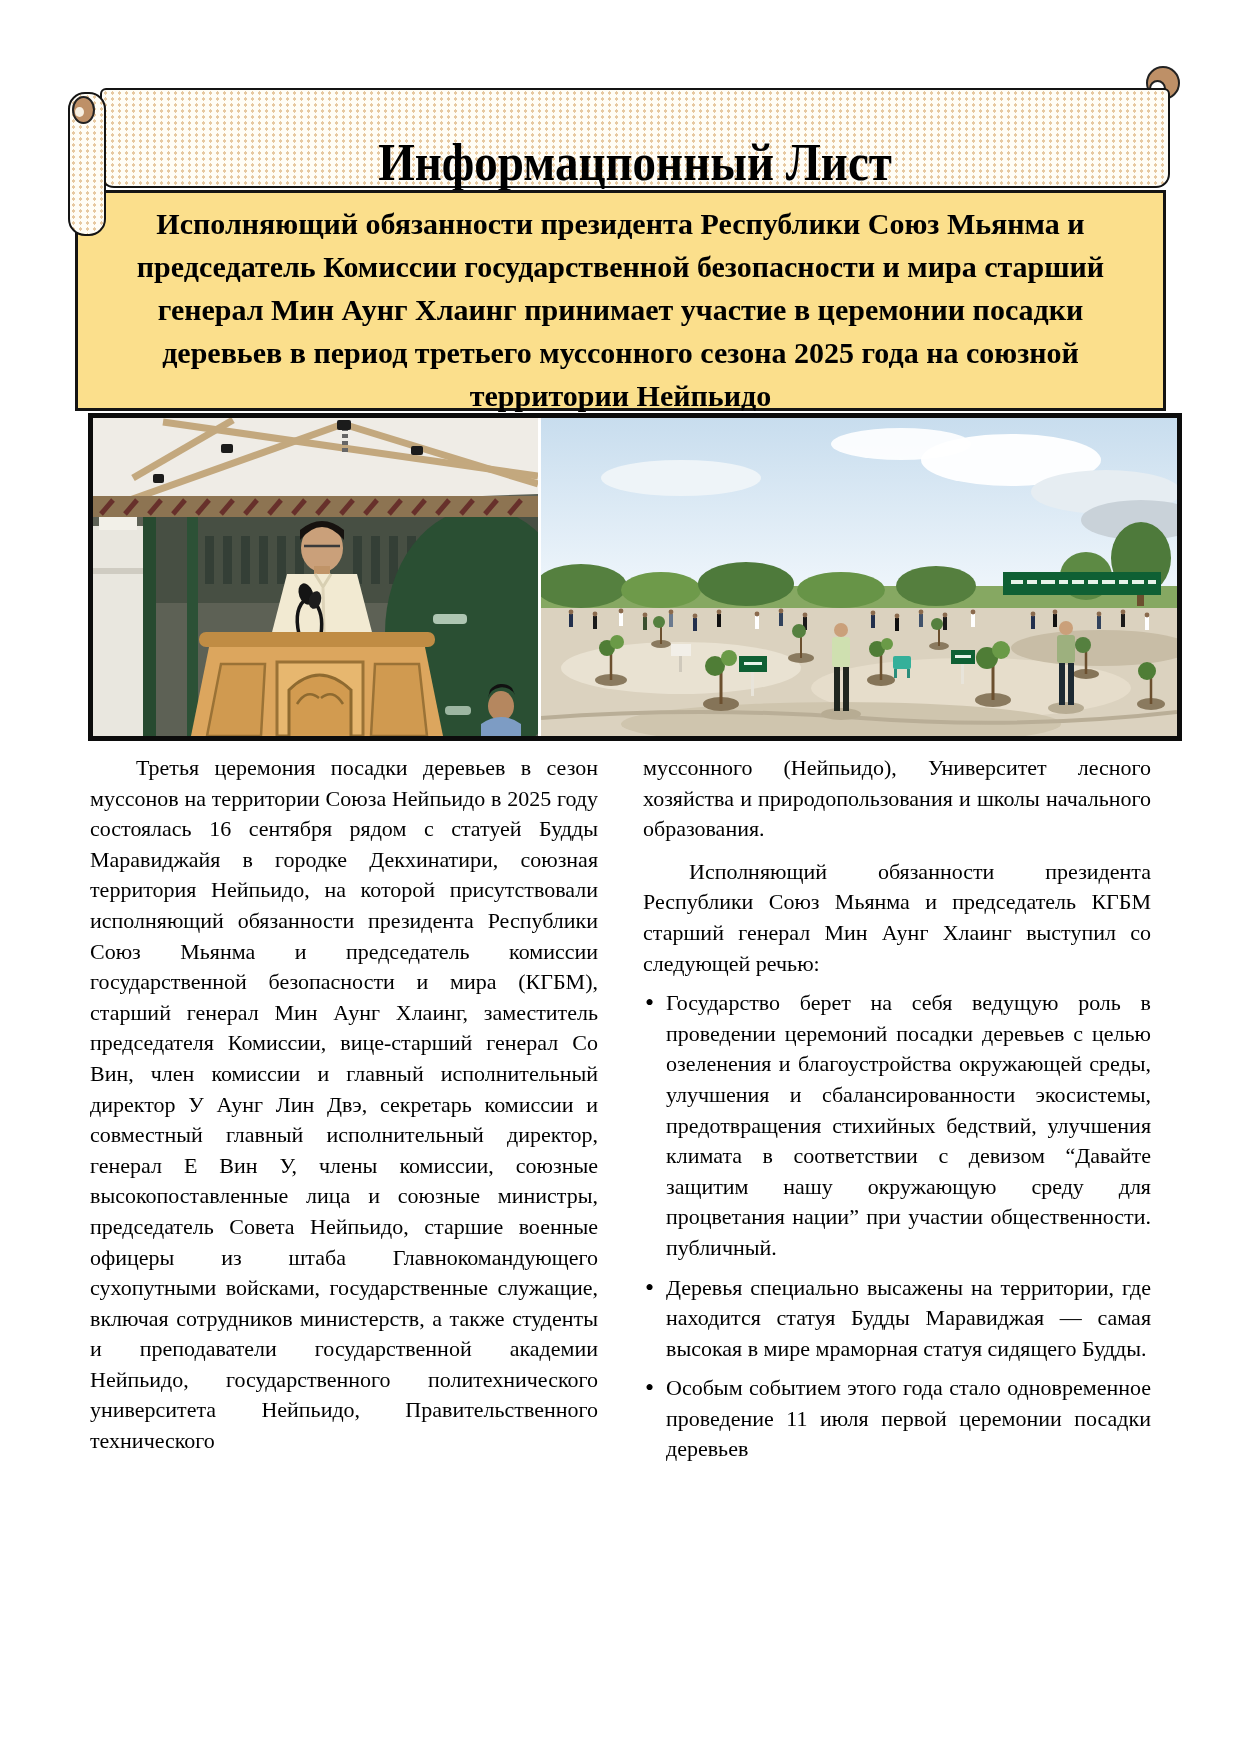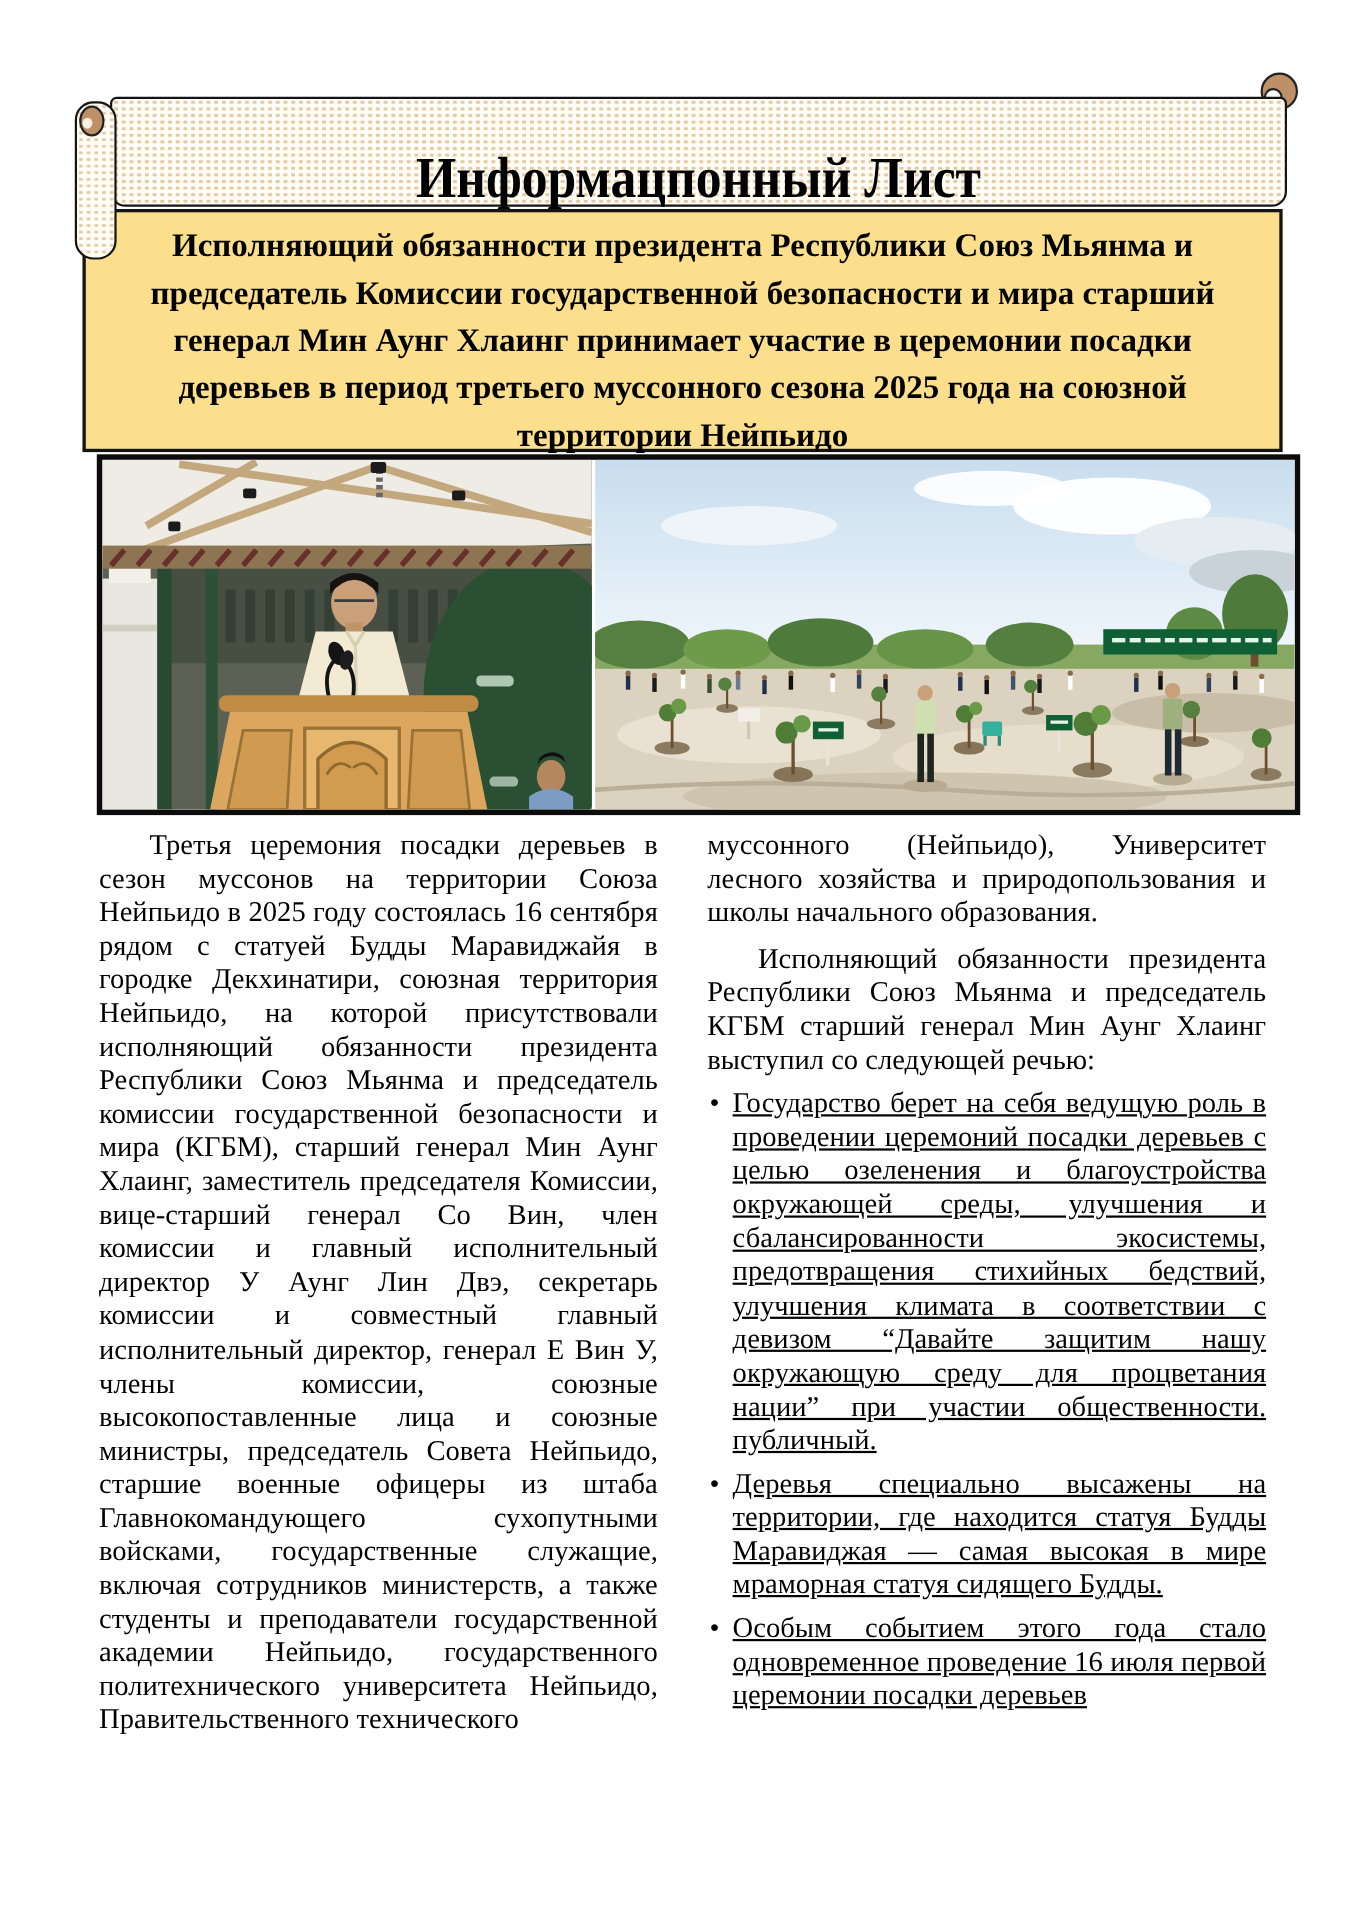--- a/index.html
+++ b/index.html
@@ -57,27 +57,27 @@
   .photo-strip{
     position:absolute;left:88px;top:413px;width:1094px;height:328px;
     box-sizing:border-box;border:5px solid #0c0c0c;background:#ffffff;
     display:flex;gap:3px;
   }
   .photo-strip svg{display:block;height:318px;}
   
   .columns{
     position:absolute;left:90px;top:753px;width:1061px;
     display:flex;gap:45px;
-    font-size:26px;line-height:30.6px;text-align:justify;
+    font-size:22px;line-height:30.6px;text-align:justify;
   }
   .col{width:508px;}
   .col p{margin:0;}
   .indent{text-indent:46px;}
   .col .p2{margin-top:12px;}
-  ul.speech{list-style:none;margin:8px 0 4px 0;padding:0;text-decoration:underline;}
+  ul.speech{list-style:none;margin:8px 0 4px 0;padding:0;}
   ul.speech li{
     position:relative;padding-left:23px;margin-top:9px;text-align:justify;
   }
   ul.speech li::before{
     content:"\2022";position:absolute;left:2px;top:0;font-size:26px;
   }
 </style>
 </head>
 <body>
 
@@ -352,16 +352,16 @@
 <div class="columns">
   <div class="col">
     <p class="indent">Третья церемония посадки деревьев в сезон муссонов на территории Союза Нейпьидо в 2025 году состоялась 16 сентября рядом с статуей Будды Маравиджайя в городке Декхинатири, союзная территория Нейпьидо, на которой присутствовали исполняющий обязанности президента Республики Союз Мьянма и председатель комиссии государственной безопасности и мира (КГБМ), старший генерал Мин Аунг Хлаинг, заместитель председателя Комиссии, вице-старший генерал Со Вин, член комиссии и главный исполнительный директор У Аунг Лин Двэ, секретарь комиссии и совместный главный исполнительный директор, генерал Е Вин У, члены комиссии, союзные высокопоставленные лица и союзные министры, председатель Совета Нейпьидо, старшие военные офицеры из штаба Главнокомандующего сухопутными войсками, государственные служащие, включая сотрудников министерств, а также студенты и преподаватели государственной академии Нейпьидо, государственного политехнического университета Нейпьидо, Правительственного технического</p>
   </div>
   <div class="col">
     <p>муссонного (Нейпьидо), Университет лесного хозяйства и природопользования и школы начального образования.</p>
     <p class="indent p2">Исполняющий обязанности президента Республики Союз Мьянма и председатель КГБМ старший генерал Мин Аунг Хлаинг выступил со следующей речью:</p>
     <ul class="speech">
       <li>Государство берет на себя ведущую роль в проведении церемоний посадки деревьев с целью озеленения и благоустройства окружающей среды, улучшения и сбалансированности экосистемы, предотвращения стихийных бедствий, улучшения климата в соответствии с девизом “Давайте защитим нашу окружающую среду для процветания нации” при участии общественности. публичный.</li>
       <li>Деревья специально высажены на территории, где находится статуя Будды Маравиджая — самая высокая в мире мраморная статуя сидящего Будды.</li>
-      <li>Особым событием этого года стало одновременное проведение 16 июля первой церемонии посадки деревьев</li>
+      <li>Особым событием этого года стало одновременное проведение 11 июля первой церемонии посадки деревьев</li>
     </ul>
   </div>
 </div>
 
 </body></html>

